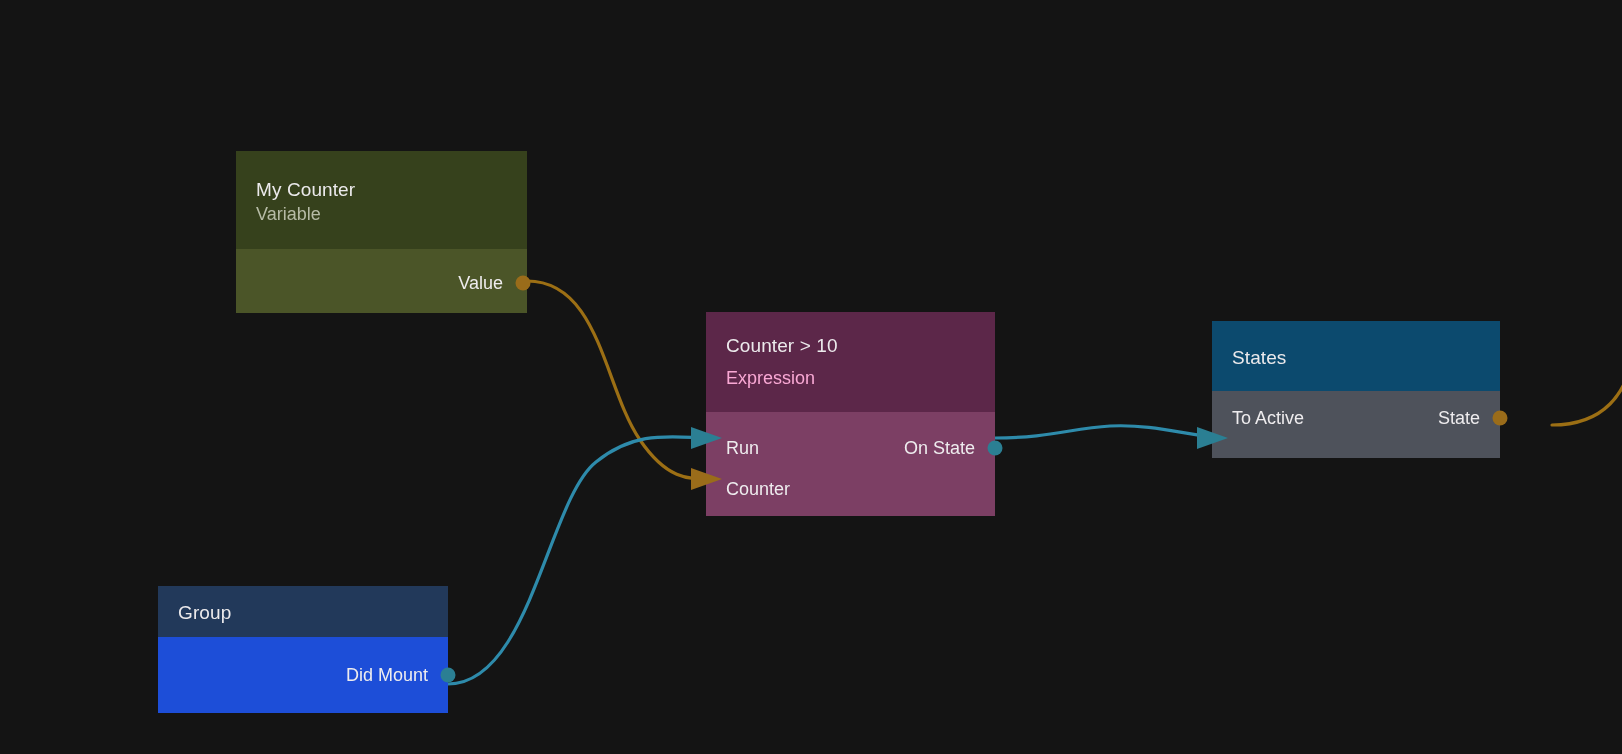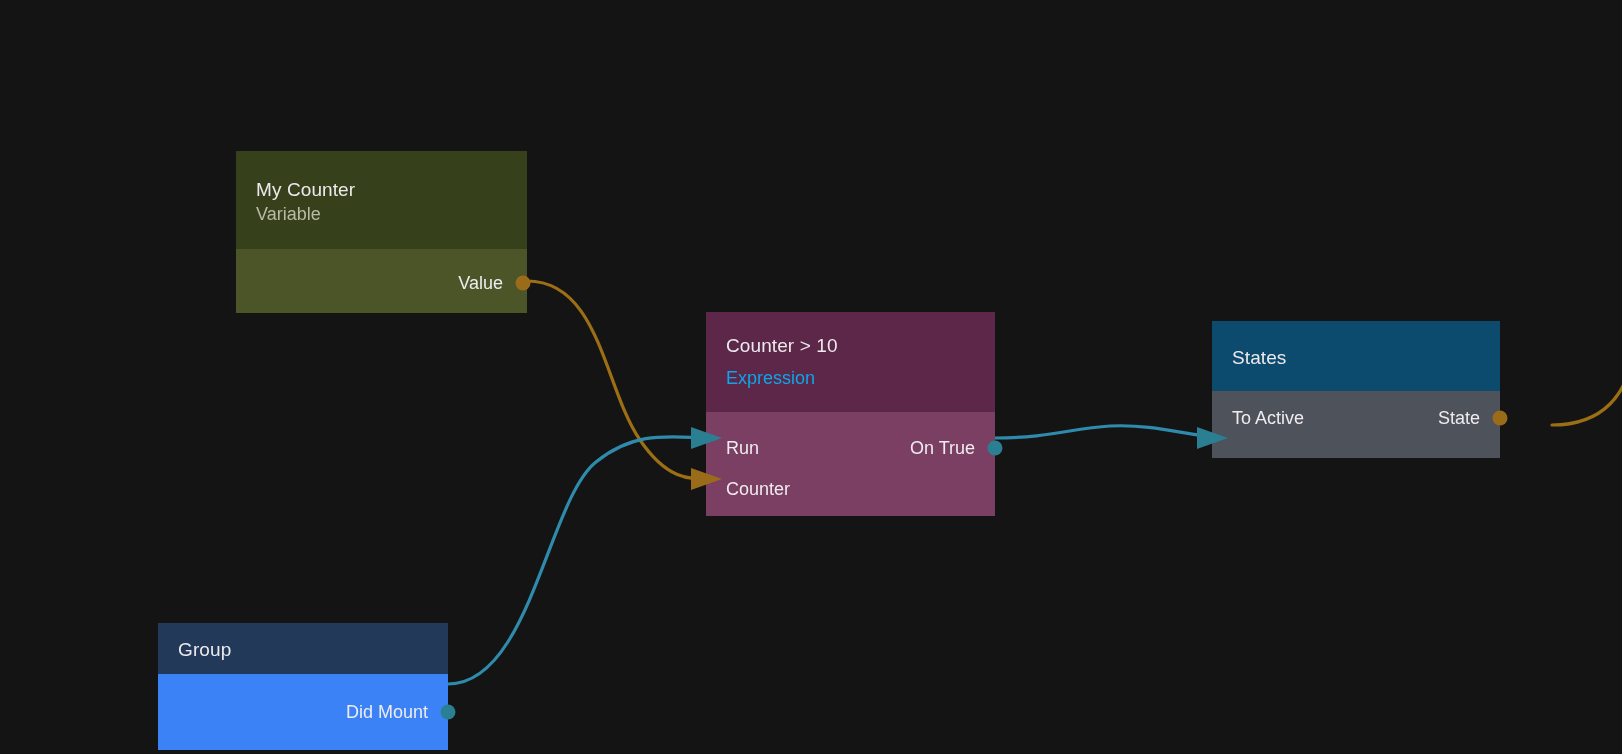--- a/index.html
+++ b/index.html
@@ -106,32 +106,32 @@
   #node-variable { left: 236px; top: 151px; width: 291px; height: 162px; }
   #node-variable .node-header { background: #36411c; height: 98px; }
   #node-variable .node-body   { background: #4b5528; height: 60px; padding: 4px; }
   #node-variable .node-subtitle { color: #b6bba6; }
   #node-variable .port-row { height: 60px; }
 
   
   #node-expression { left: 706px; top: 312px; width: 289px; height: 204px; }
   #node-expression .node-header { background: #5c2749; height: 110px; padding-top: 12px; }
   #node-expression .node-body   { background: #7c3f64; height: 116px; padding: 16px 0 0 0; }
-  #node-expression .node-subtitle { color: #0ea5e9; margin-top: 8px; }
+  #node-expression .node-subtitle { color: #f9a8d4; margin-top: 8px; }
 
   
   #node-states { left: 1212px; top: 321px; width: 288px; height: 137px; }
   #node-states .node-header { background: #0c4a6e; height: 70px; }
   #node-states .node-body   { background: #4e525b; height: 67px; padding: 0; }
   #node-states .port-row { height: 53px; }
 
   
-  #node-group { left: 158px; top: 586px; width: 290px; height: 120px; margin-top: 37px; }
+  #node-group { left: 158px; top: 586px; width: 290px; height: 120px; }
   #node-group .node-header { background: #22395a; height: 58px; }
-  #node-group .node-body   { background: #3b82f6; height: 76px; padding: 0; }
+  #node-group .node-body   { background: #1d4ed8; height: 76px; padding: 0; }
   #node-group .port-row { height: 76px; }
 </style>
 </head>
 <body style="background: rgb(20, 20, 20);">
 
 <div id="canvas">
 
   <svg class="edge-layer below" viewBox="0 0 1622 754" width="1622" height="754">
 
     <path d="M 527 281 C 600 281 604 388 640 440 C 668 481 690 479 712 479" fill="none" stroke="#9c6f14" stroke-width="3.2" stroke-linecap="round"></path>
@@ -157,21 +157,21 @@
   </div>
 
   <div class="node" id="node-expression">
     <div class="node-header">
       <div class="node-title">Counter &gt; 10</div>
       <div class="node-subtitle">Expression</div>
     </div>
     <div class="node-body">
       <div class="port-row">
         <span class="port-label">Run</span>
-        <span class="port-label right">On True</span>
+        <span class="port-label right">On State</span>
         <span class="port-dot out" style="background:#2b7f93;"></span>
       </div>
       <div class="port-row">
         <span class="port-label">Counter</span>
       </div>
     </div>
   </div>
 
   <div class="node" id="node-states">
     <div class="node-header">

